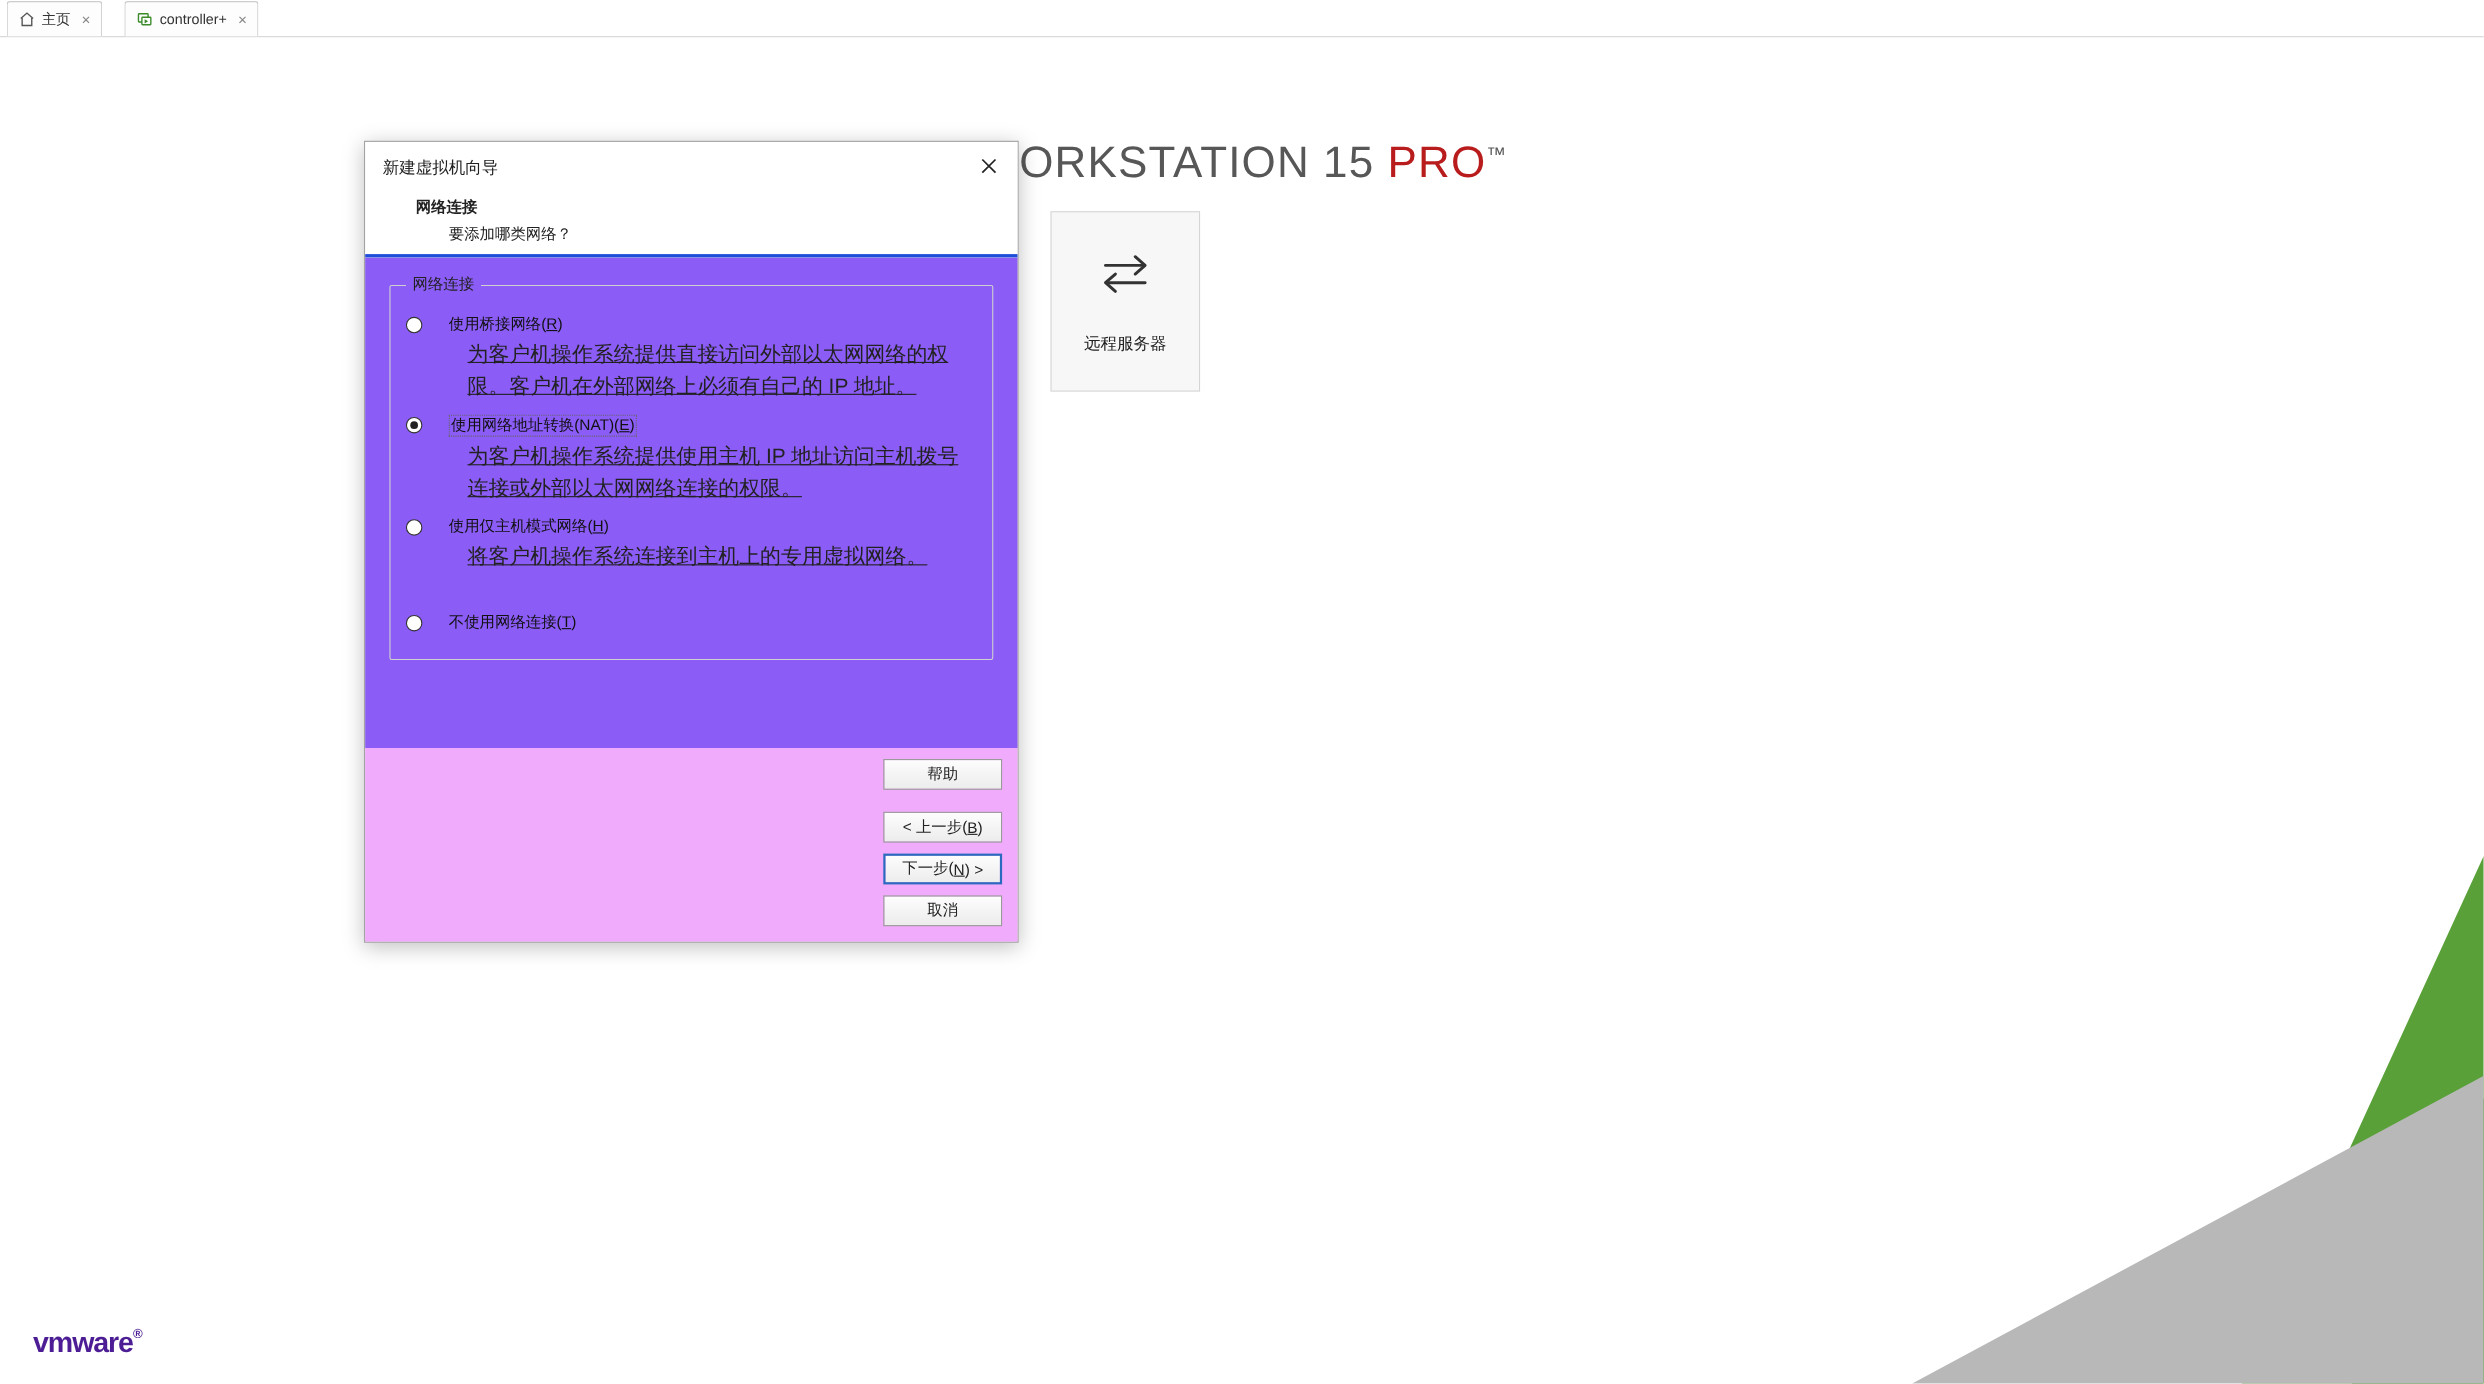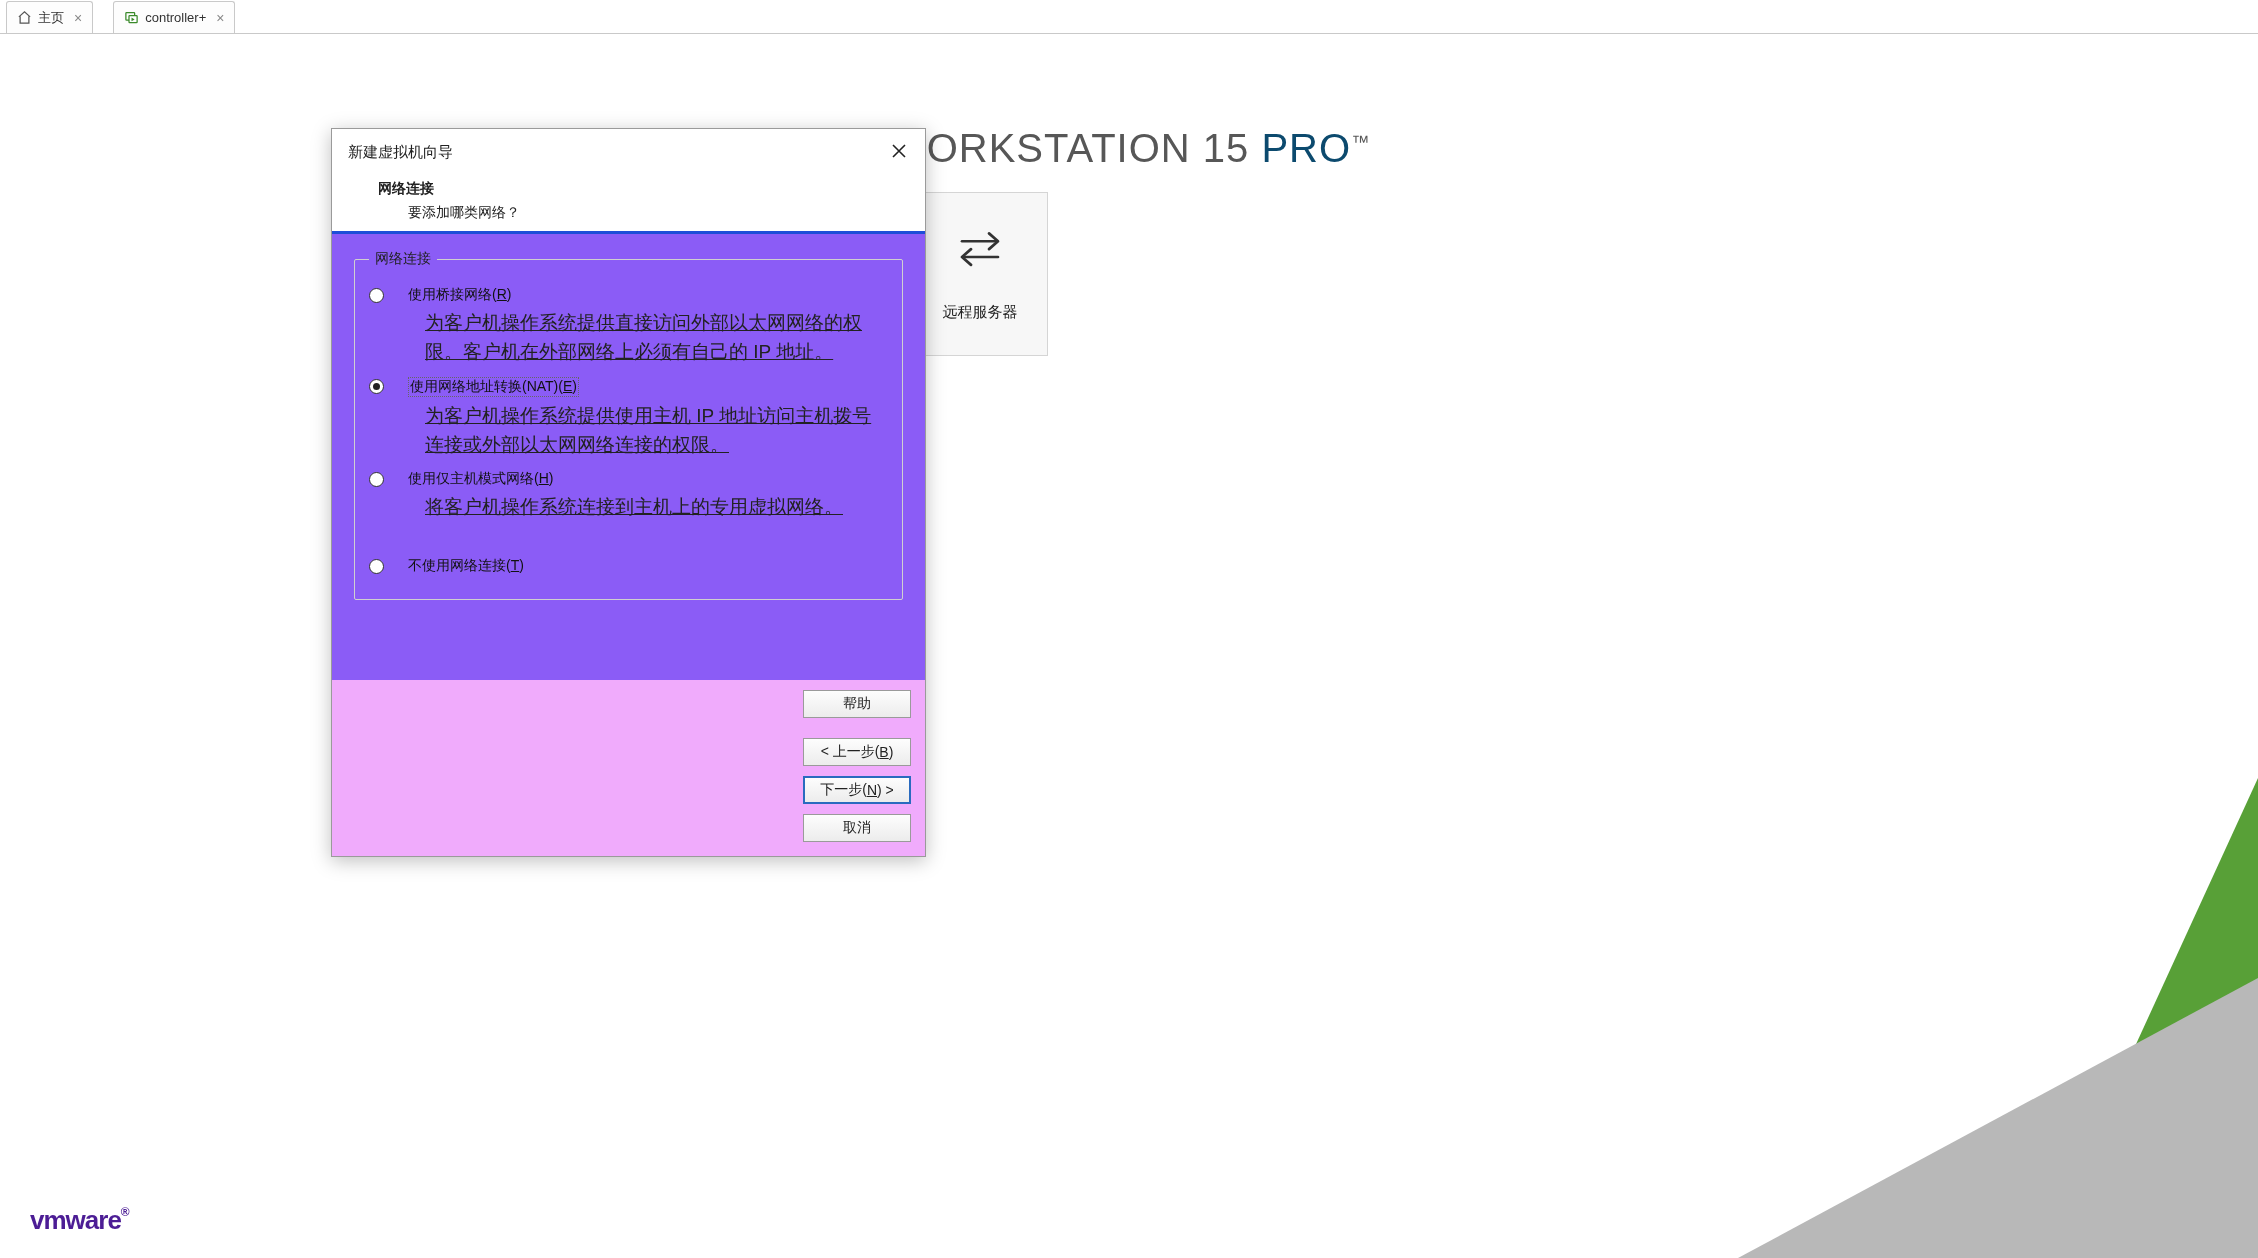--- a/index.html
+++ b/index.html
@@ -47,27 +47,27 @@
     position: absolute;
     left: 50%;
     top: 92px;
     transform: translateX(-50%);
     font-size: 40px;
     font-weight: 500;
     letter-spacing: 1px;
     color: #575757;
     white-space: nowrap;
   }
-  .product-title .pro { color: #0c4a6e; margin-top: 27px; }
+  .product-title .pro { color: #b91c1c; margin-top: 27px; }
   .product-title sup { font-size: 18px; vertical-align: super; color: #575757; }
 
   
   .action-card {
     position: absolute;
-    left: 912px;
+    left: 955px;
     top: 158px;
     width: 136px;
     height: 164px;
     border: 1px solid #d5d5d5;
     background: #f7f7f7;
     display: flex;
     flex-direction: column;
     align-items: center;
     justify-content: flex-start;
     padding: 28px 10px 10px 10px;

